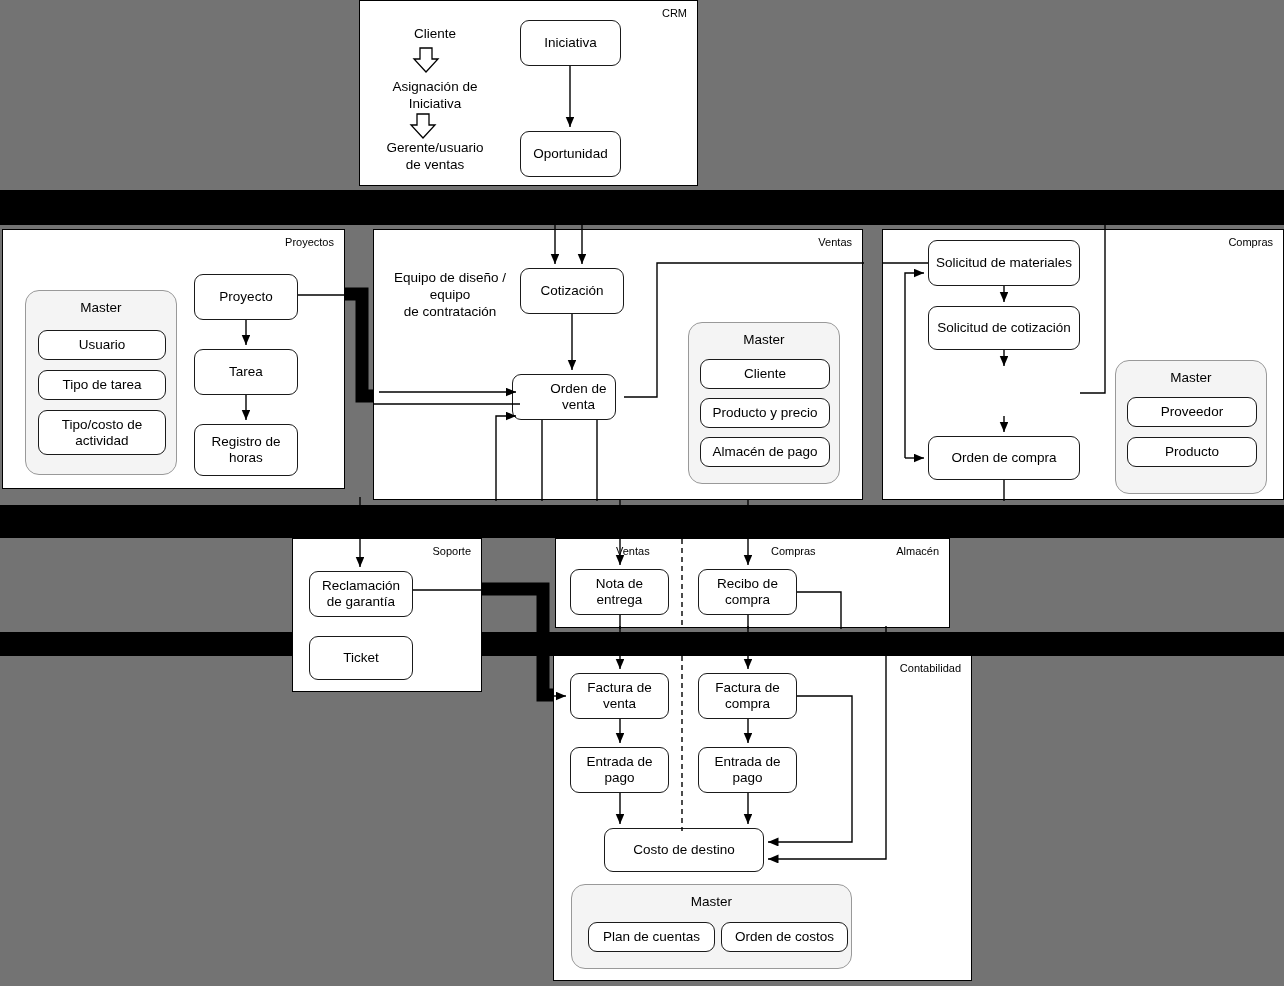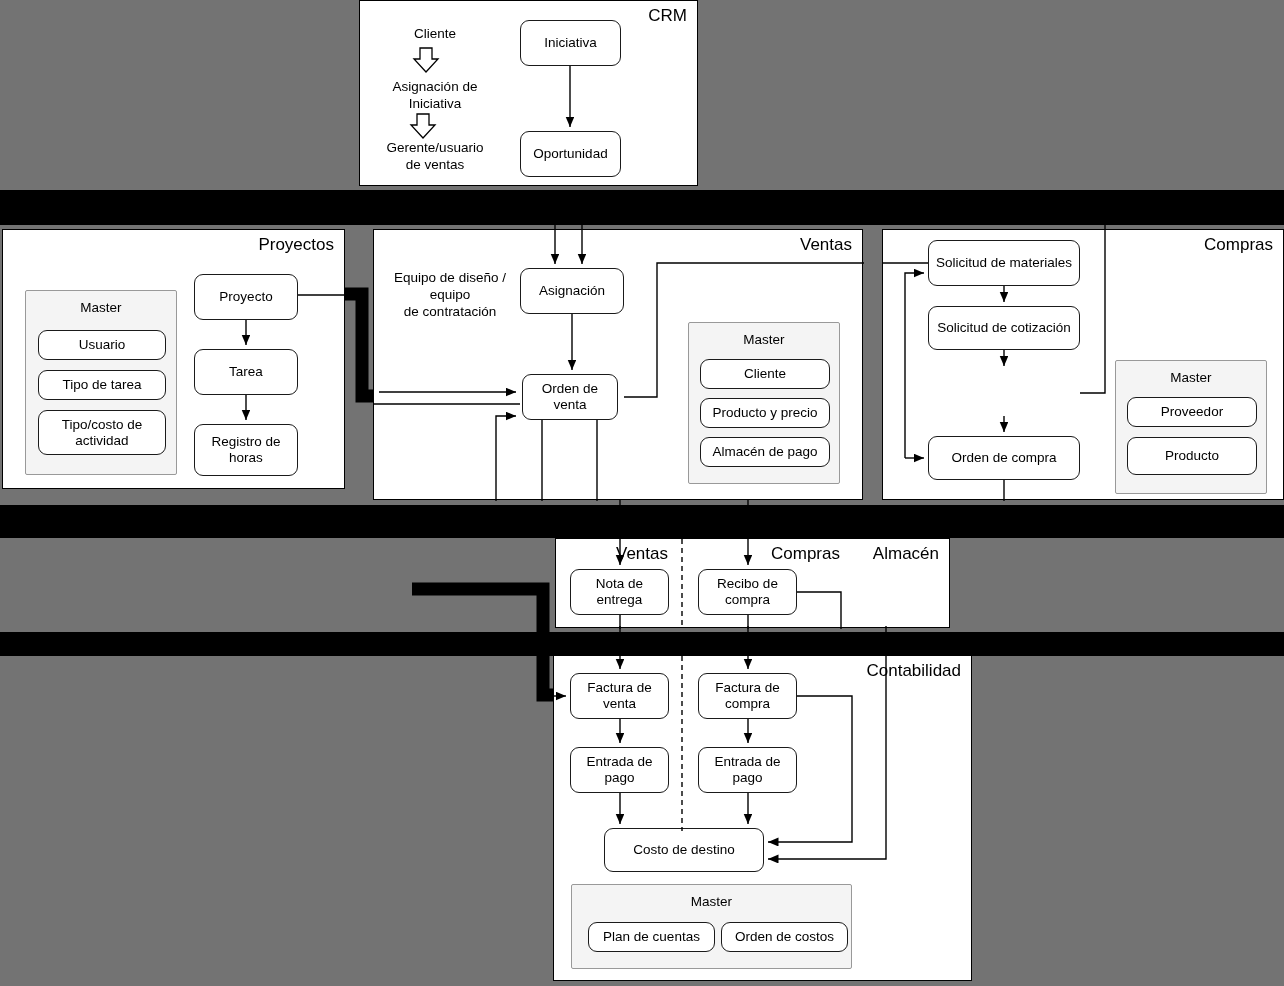--- a/index.html
+++ b/index.html
@@ -29,21 +29,21 @@
   .panel {
     position: absolute;
     background: #ffffff;
     border: 1px solid #000000;
     box-sizing: border-box;
   }
   .panel-title {
     position: absolute;
     top: 6px;
     right: 10px;
-    font-size: 17px;
+    font-size: 11px;
     color: #000000;
     white-space: nowrap;
     line-height: 1.1;
   }
   .panel-title.mid {
     right: auto;
   }
   
   .node {
     position: absolute;
@@ -59,21 +59,21 @@
     color: #000000;
     line-height: 1.18;
     padding: 2px 4px;
   }
   
   .master {
     position: absolute;
     box-sizing: border-box;
     background: #f4f4f4;
     border: 1.3px solid #999999;
-    border-radius: 2px;
+    border-radius: 14px;
   }
   .master-label {
     position: absolute;
     top: 9px;
     left: 0;
     width: 100%;
     text-align: center;
     font-size: 13.5px;
     color: #000000;
   }
@@ -171,22 +171,22 @@
     </svg>
   </div>
 
   <div class="panel" style="left:373px;top:229px;width:490px;height:271px;">
     <div class="panel-title">Ventas</div>
 
     <div class="free-label" style="left:6px;top:40px;width:140px;">Equipo de diseño /
 equipo
 de contratación</div>
 
-    <div class="node" style="left:146px;top:38px;width:104px;height:46px;">Asignación</div>
-    <div class="node" style="left:148px;top:144px;width:96px;height:46px;">Orden de venta</div>
+    <div class="node" style="left:146px;top:38px;width:104px;height:46px;">Cotización</div>
+    <div class="node" style="left:138px;top:144px;width:104px;height:46px;padding-left:33px;">Orden de venta</div>
 
     <div class="master" style="left:314px;top:92px;width:152px;height:162px;">
       <div class="master-label">Master</div>
       <div class="node" style="left:11px;top:36px;width:130px;height:30px;">Cliente</div>
       <div class="node" style="left:11px;top:75px;width:130px;height:30px;">Producto y precio</div>
       <div class="node" style="left:11px;top:114px;width:130px;height:30px;">Almacén de pago</div>
     </div>
 
     <svg class="ov" style="width:490px;height:271px;">
       <defs>
@@ -216,21 +216,21 @@
   <div class="panel" style="left:882px;top:229px;width:402px;height:271px;">
     <div class="panel-title">Compras</div>
 
     <div class="node" style="left:45px;top:76px;width:152px;height:44px;">Solicitud de cotización</div>
     <div class="node" style="left:45px;top:10px;width:152px;height:46px;">Solicitud de materiales</div>
     <div class="node" style="left:45px;top:206px;width:152px;height:44px;">Orden de compra</div>
 
     <div class="master" style="left:232px;top:130px;width:152px;height:134px;">
       <div class="master-label">Master</div>
       <div class="node" style="left:11px;top:36px;width:130px;height:30px;">Proveedor</div>
-      <div class="node" style="left:11px;top:76px;width:130px;height:38px;">Producto</div>
+      <div class="node" style="left:11px;top:76px;width:130px;height:30px;">Producto</div>
     </div>
 
     <svg class="ov" style="width:402px;height:271px;">
       <defs>
         <marker id="ah-co" markerWidth="9" markerHeight="9" refX="7.5" refY="3.2" orient="auto">
           <path d="M0,0 L7.5,3.2 L0,6.4 z" fill="#000"></path>
         </marker>
       </defs>
 
       <path class="ln" d="M 0 33 L 45 33"></path>
@@ -241,20 +241,37 @@
       <path class="ln" d="M 22 228 L 22 43 L 41 43" marker-end="url(#ah-co)"></path>
 
       <path class="ln" d="M 22 228 L 41 228" marker-end="url(#ah-co)"></path>
 
       <path class="ln" d="M 222 -30 L 222 163 L 197 163"></path>
 
       <path class="ln" d="M 121 250 L 121 271"></path>
     </svg>
   </div>
 
+  <div class="panel" style="left:292px;top:538px;width:190px;height:154px;">
+    <div class="panel-title">Soporte</div>
+
+    <div class="node" style="left:16px;top:32px;width:104px;height:46px;white-space:pre-line;">Reclamación
+de garantía</div>
+    <div class="node" style="left:16px;top:97px;width:104px;height:44px;">Ticket</div>
+
+    <svg class="ov" style="width:190px;height:154px;">
+      <defs>
+        <marker id="ah-so" markerWidth="9" markerHeight="9" refX="7.5" refY="3.2" orient="auto">
+          <path d="M0,0 L7.5,3.2 L0,6.4 z" fill="#000"></path>
+        </marker>
+      </defs>
+      <path class="ln" d="M 67 -42 L 67 28" marker-end="url(#ah-so)"></path>
+      <path class="ln" d="M 120 51 L 190 51"></path>
+    </svg>
+  </div>
 
   <div class="panel" style="left:555px;top:538px;width:395px;height:90px;">
     <div class="panel-title">Almacén</div>
     <div class="panel-title mid" style="left:60px;top:6px;">Ventas</div>
     <div class="panel-title mid" style="left:215px;top:6px;">Compras</div>
 
     <div class="node" style="left:14px;top:30px;width:99px;height:46px;white-space:pre-line;">Nota de
 entrega</div>
     <div class="node" style="left:142px;top:30px;width:99px;height:46px;white-space:pre-line;">Recibo de
 compra</div>

